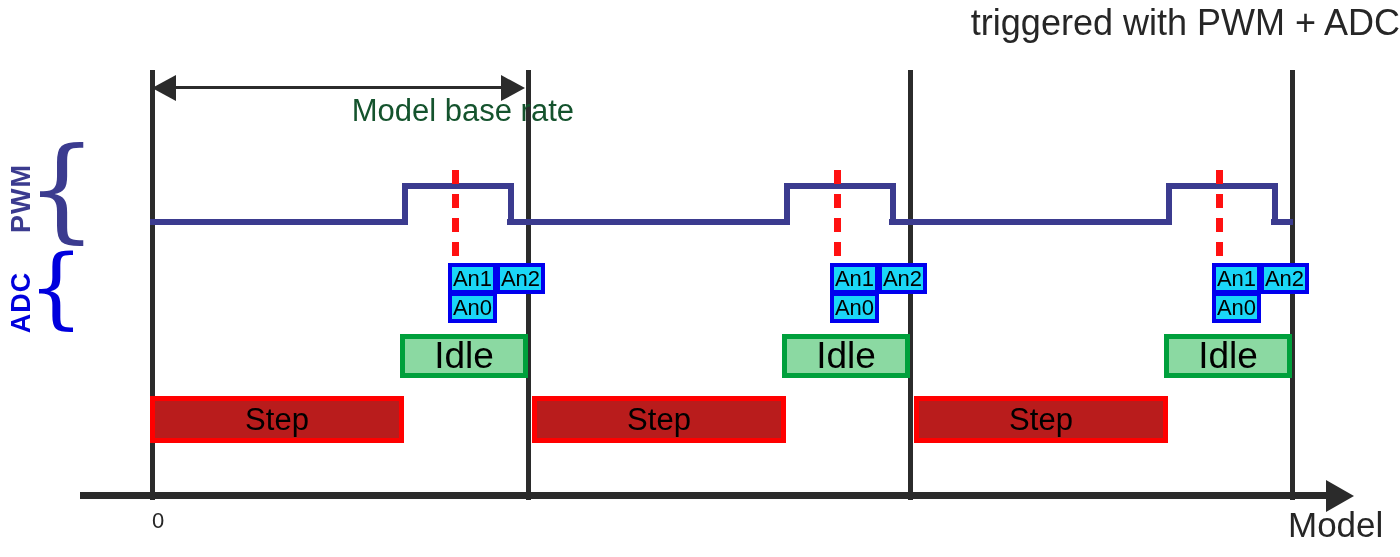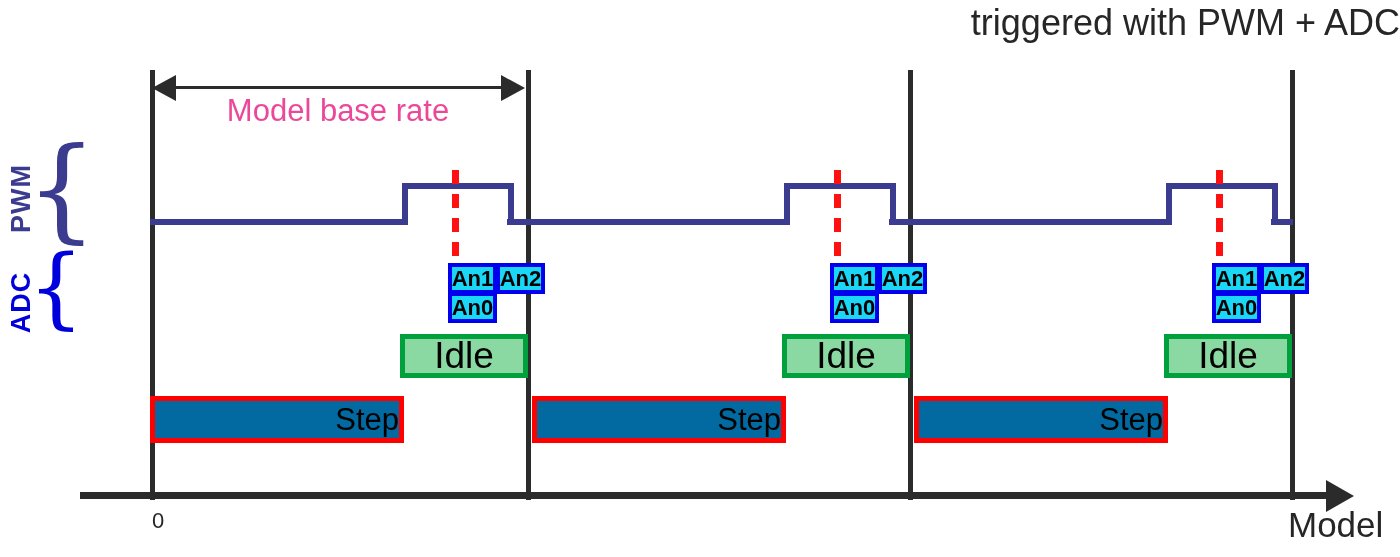--- a/index.html
+++ b/index.html
@@ -89,23 +89,24 @@
     height: 0;
     border-top: 13px solid transparent;
     border-bottom: 13px solid transparent;
   }
   .measure-head.left  { border-right: 24px solid #2b2b2b; }
   .measure-head.right { border-left: 24px solid #2b2b2b; }
   .measure-label {
     position: absolute;
     top: 93px;
     font-size: 31px;
-    color: #ec4899;
-    text-align: center;
-    white-space: nowrap;
+    color: #14532d;
+    text-align: right;
+    white-space: nowrap;
+    padding-left: 48px;
   }
 
   
   .side-label {
     position: absolute;
     font-size: 27px;
     font-weight: bold;
     letter-spacing: 1px;
     transform-origin: 50% 50%;
     white-space: nowrap;
@@ -164,32 +165,30 @@
     display: flex;
     align-items: center;
     justify-content: center;
     color: #000000;
     white-space: nowrap;
   }
   .blk.an {
     border: 4px solid #0000ee;
     background: #1ad6f7;
     font-size: 22px;
-    font-weight: bold;
   }
   .blk.idle {
     border: 5px solid #00a03c;
     background: #8bd9a2;
     font-size: 37px;
   }
   .blk.step {
     border: 5px solid #ff0000;
-    background: #0369a1;
+    background: #b91c1c;
     font-size: 31px;
-    justify-content: flex-end;
   }
 </style>
 </head>
 <body>
 
 <div id="stage">
 
   <div class="title">triggered with PWM + ADC</div>
 
   <div class="side-label pwm">PWM</div>

